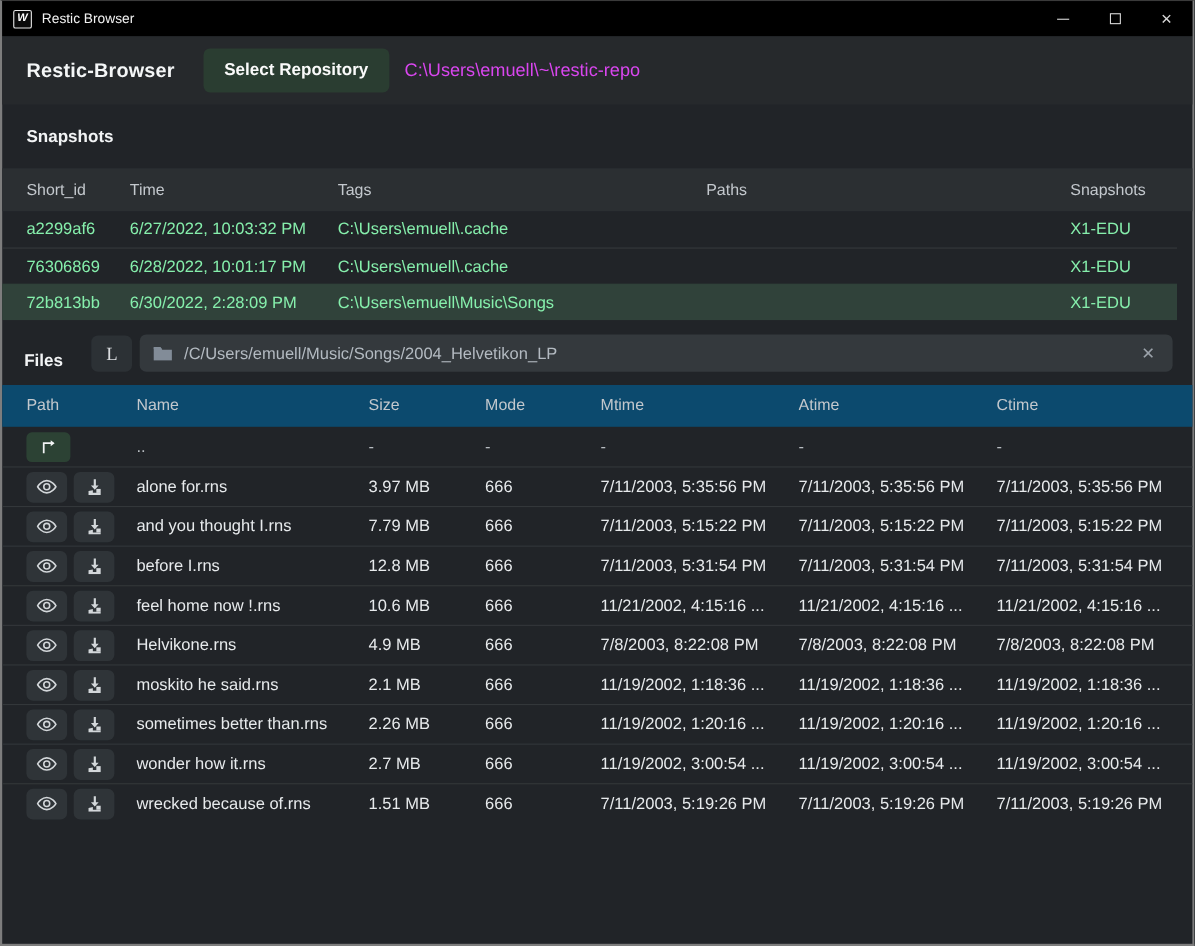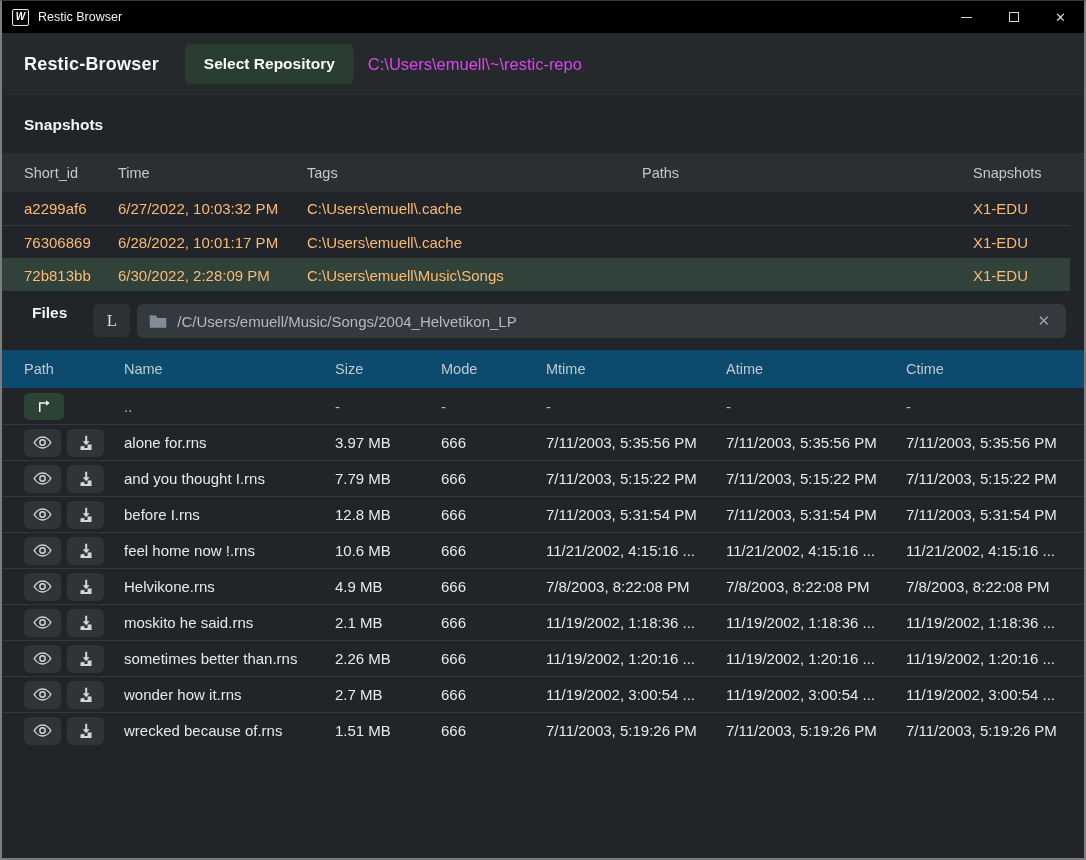--- a/index.html
+++ b/index.html
@@ -55,25 +55,25 @@
   
   .snap-header, .snap-row {
     display:grid;
     grid-template-columns:94px 189px 335px 331px 1fr;
     align-items:center; padding-left:22px; padding-right:16px;
   }
   .snap-header {
     height:39px; background:#2b2f32; color:#c3c8cd; font-size:14.5px;
   }
   .snap-body { margin-right:14px; }
-  .snap-row { height:33px; font-size:15px; color:#fdba74; border-top:1px solid #35393c; }
+  .snap-row { height:33px; font-size:15px; color:#86efac; border-top:1px solid #35393c; }
   .snap-row:first-child { border-top:none; }
   .snap-row.selected { background:#30423a; border-top-color:#30423a; }
   
-  .files-bar { display:flex; align-items:flex-start; padding:13px 18px 12px 30px; }
+  .files-bar { display:flex; align-items:flex-end; padding:13px 18px 12px 20px; }
   .files-title { font-size:15.5px; font-weight:bold; color:#f2f4f5; margin-right:26px; }
   .mode-btn {
     width:37px; height:33px; background:#2c3135; border:none; border-radius:6px;
     color:#d9dcdf; font-family:"Liberation Serif", serif; font-size:17px;
     cursor:pointer; margin-right:7px; line-height:1;
   }
   .path-bar {
     flex:1; height:34px; background:#34393d; border-radius:6px;
     display:flex; align-items:center; padding:0 12px;
   }

